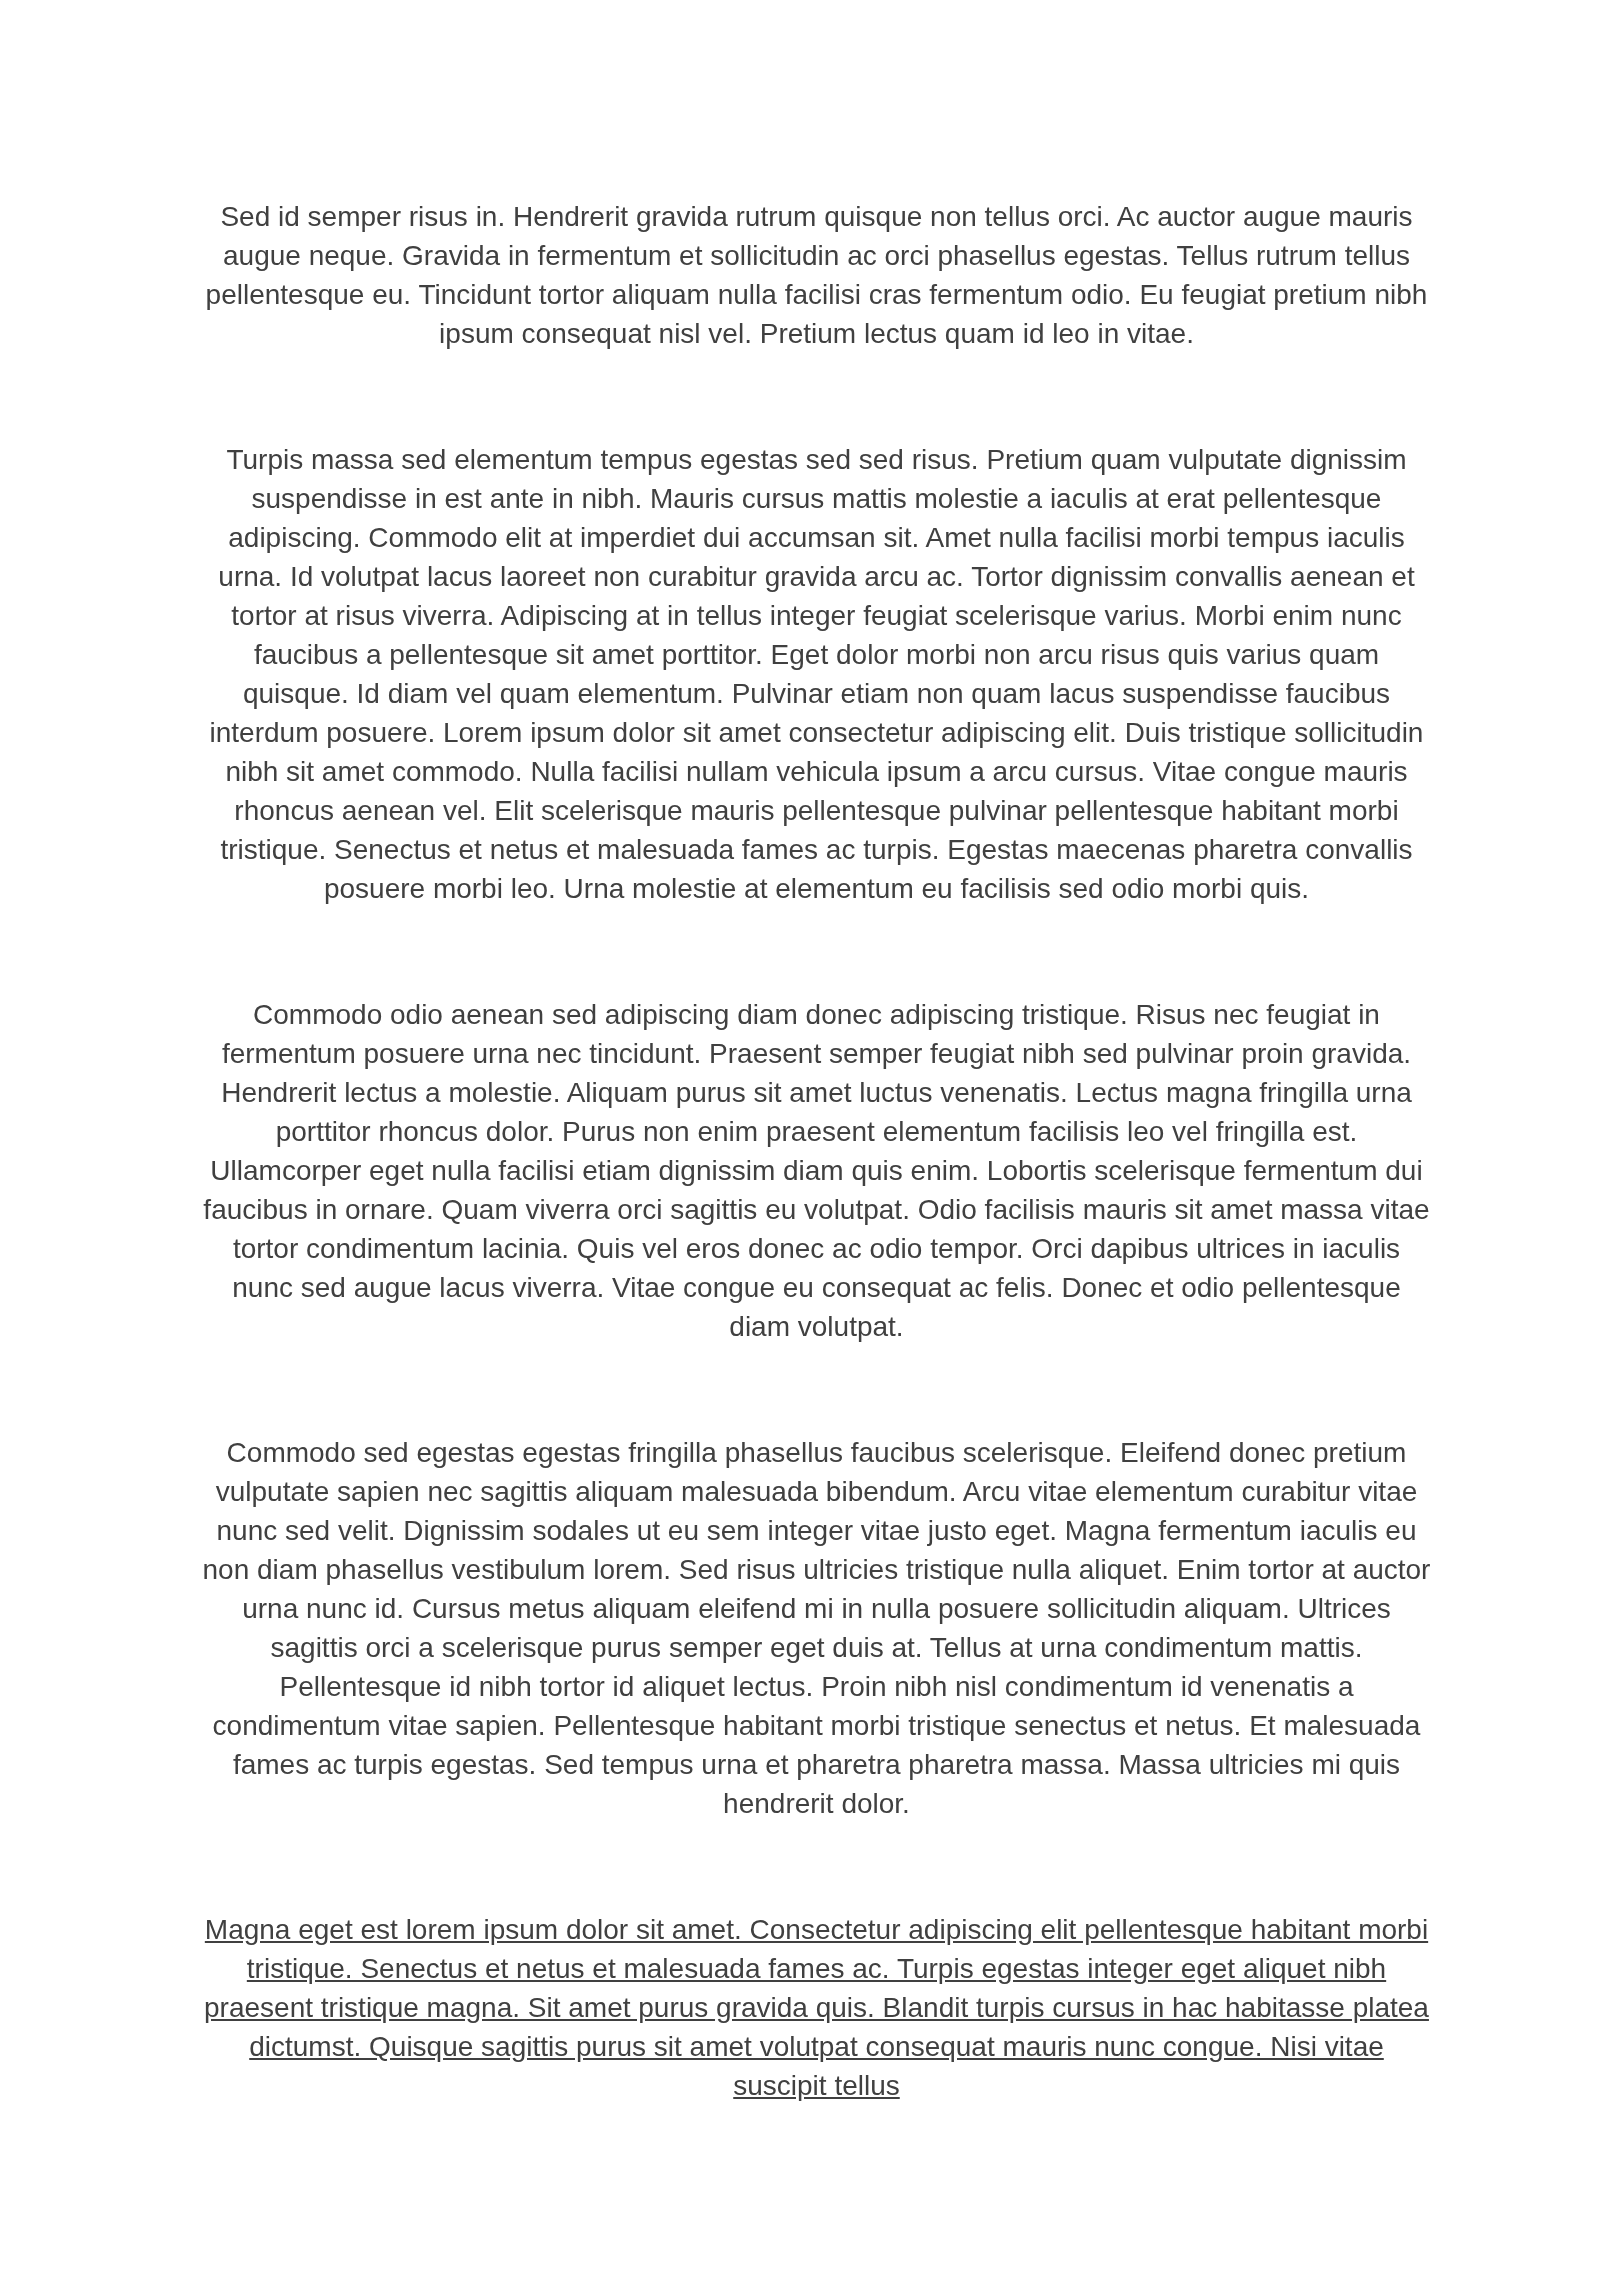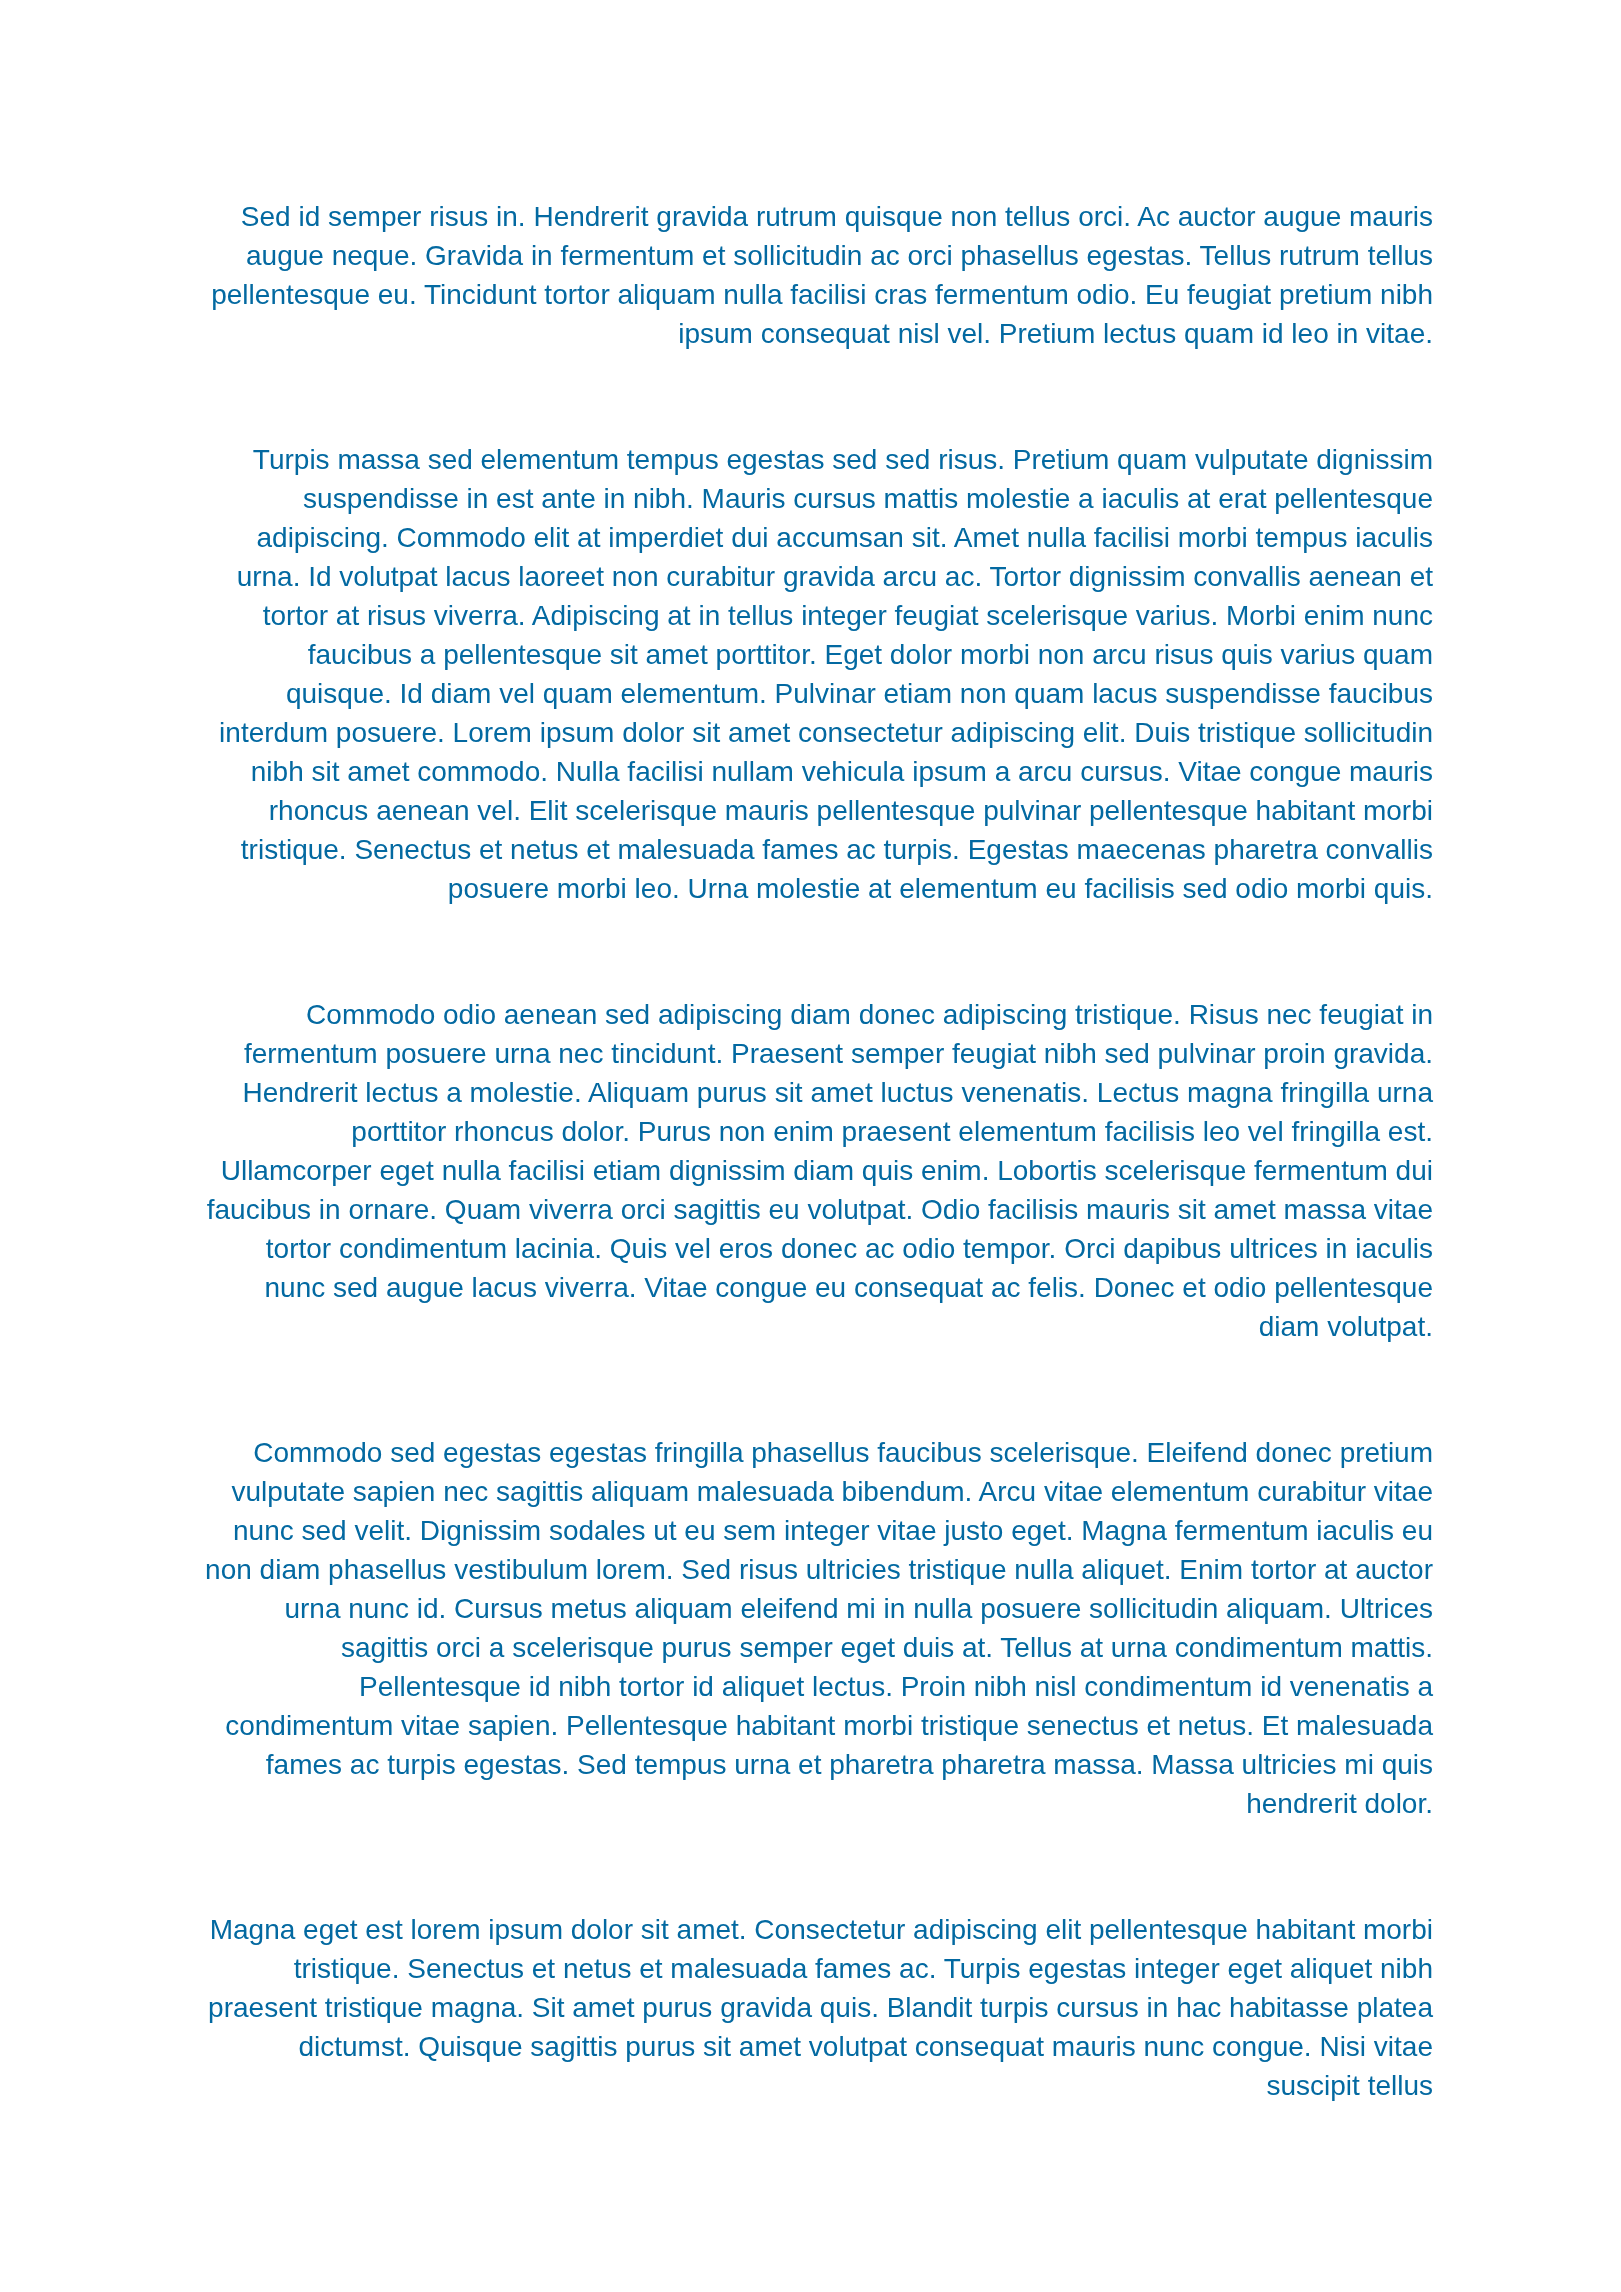--- a/index.html
+++ b/index.html
@@ -21,26 +21,27 @@
     padding: 197px 190px 0 200px;
   }
   .content {
     width: 1233px;
   }
   .para {
     margin: 0 0 87px 0;
     font-size: 28px;
     line-height: 39px;
     font-weight: 400;
-    color: #0369a1;
+    color: #404040;
     letter-spacing: 0;
-    text-align: right;
+    text-align: center;
   }
   .para:last-child {
     margin-bottom: 5px;
+    text-decoration: underline;
   }
 </style>
 </head>
 <body>
 
 <div class="page">
   <div class="content">
     <p class="para">Sed id semper risus in. Hendrerit gravida rutrum quisque non tellus orci. Ac auctor augue mauris augue neque. Gravida in fermentum et sollicitudin ac orci phasellus egestas. Tellus rutrum tellus pellentesque eu. Tincidunt tortor aliquam nulla facilisi cras fermentum odio. Eu feugiat pretium nibh ipsum consequat nisl vel. Pretium lectus quam id leo in vitae.</p>
     <p class="para">Turpis massa sed elementum tempus egestas sed sed risus. Pretium quam vulputate dignissim suspendisse in est ante in nibh. Mauris cursus mattis molestie a iaculis at erat pellentesque adipiscing. Commodo elit at imperdiet dui accumsan sit. Amet nulla facilisi morbi tempus iaculis urna. Id volutpat lacus laoreet non curabitur gravida arcu ac. Tortor dignissim convallis aenean et tortor at risus viverra. Adipiscing at in tellus integer feugiat scelerisque varius. Morbi enim nunc faucibus a pellentesque sit amet porttitor. Eget dolor morbi non arcu risus quis varius quam quisque. Id diam vel quam elementum. Pulvinar etiam non quam lacus suspendisse faucibus interdum posuere. Lorem ipsum dolor sit amet consectetur adipiscing elit. Duis tristique sollicitudin nibh sit amet commodo. Nulla facilisi nullam vehicula ipsum a arcu cursus. Vitae congue mauris rhoncus aenean vel. Elit scelerisque mauris pellentesque pulvinar pellentesque habitant morbi tristique. Senectus et netus et malesuada fames ac turpis. Egestas maecenas pharetra convallis posuere morbi leo. Urna molestie at elementum eu facilisis sed odio morbi quis.</p>
     <p class="para">Commodo odio aenean sed adipiscing diam donec adipiscing tristique. Risus nec feugiat in fermentum posuere urna nec tincidunt. Praesent semper feugiat nibh sed pulvinar proin gravida. Hendrerit lectus a molestie. Aliquam purus sit amet luctus venenatis. Lectus magna fringilla urna porttitor rhoncus dolor. Purus non enim praesent elementum facilisis leo vel fringilla est. Ullamcorper eget nulla facilisi etiam dignissim diam quis enim. Lobortis scelerisque fermentum dui faucibus in ornare. Quam viverra orci sagittis eu volutpat. Odio facilisis mauris sit amet massa vitae tortor condimentum lacinia. Quis vel eros donec ac odio tempor. Orci dapibus ultrices in iaculis nunc sed augue lacus viverra. Vitae congue eu consequat ac felis. Donec et odio pellentesque diam volutpat.</p>

